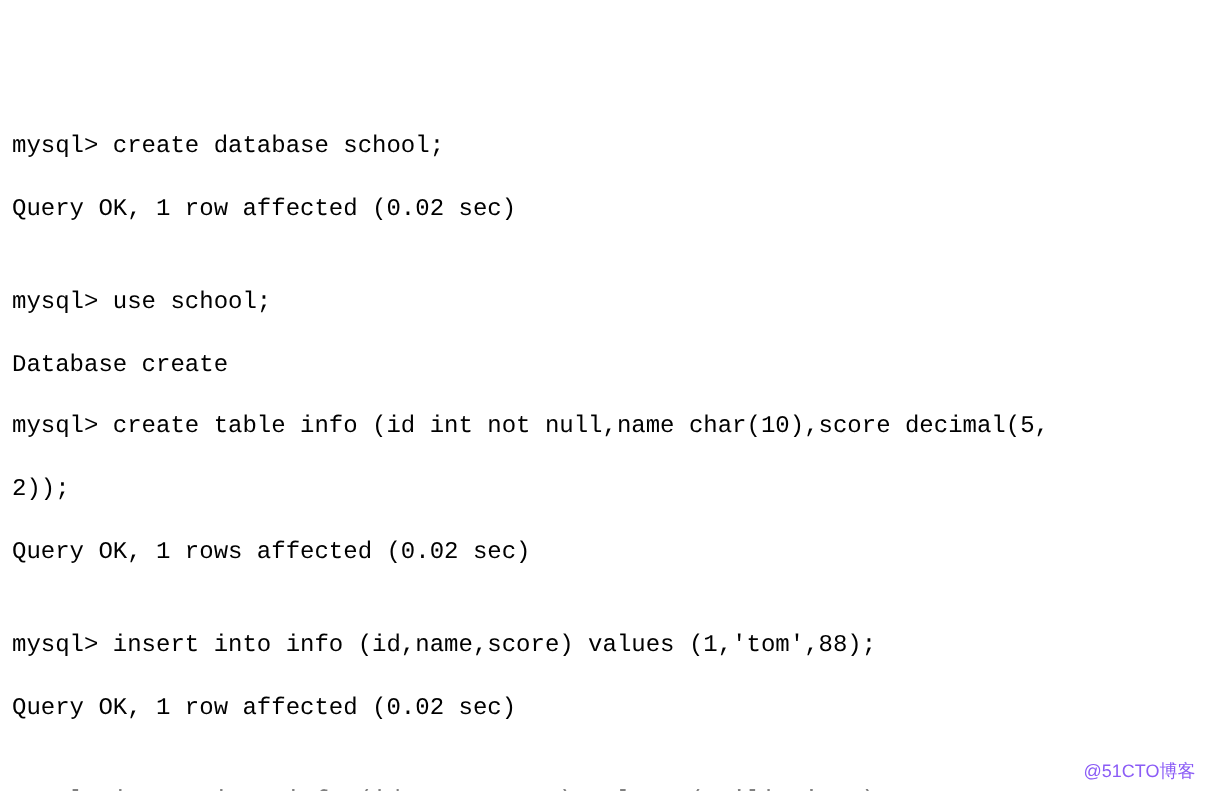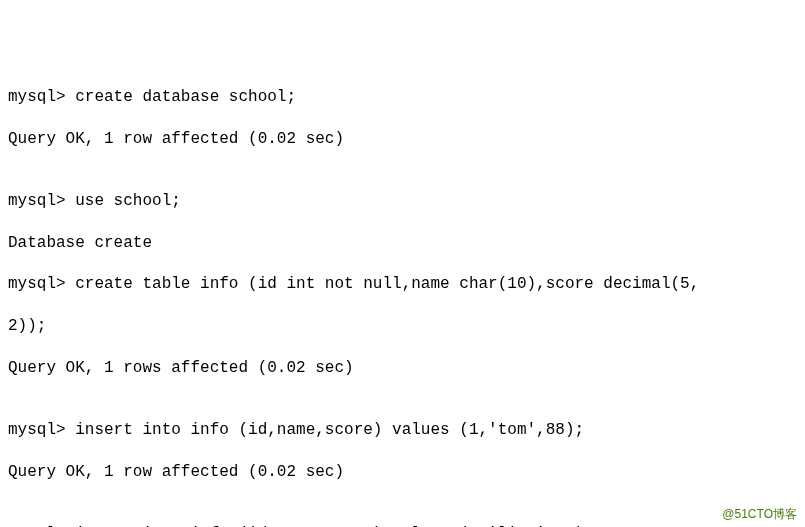--- a/index.html
+++ b/index.html
@@ -19,21 +19,21 @@
       line-height: 1.3;
       white-space: pre;
     }
     .terminal-line {
       display: block;
     }
     .watermark {
       position: absolute;
       bottom: 4px;
       right: 8px;
-      color: #4d7c0f;
+      color: #8b5cf6;
       font-size: 12px;
       font-family: sans-serif;
     }
   </style>
 </head>
 <body>
 
 
 
 <span class="terminal-line">mysql&gt; create database school;</span>

